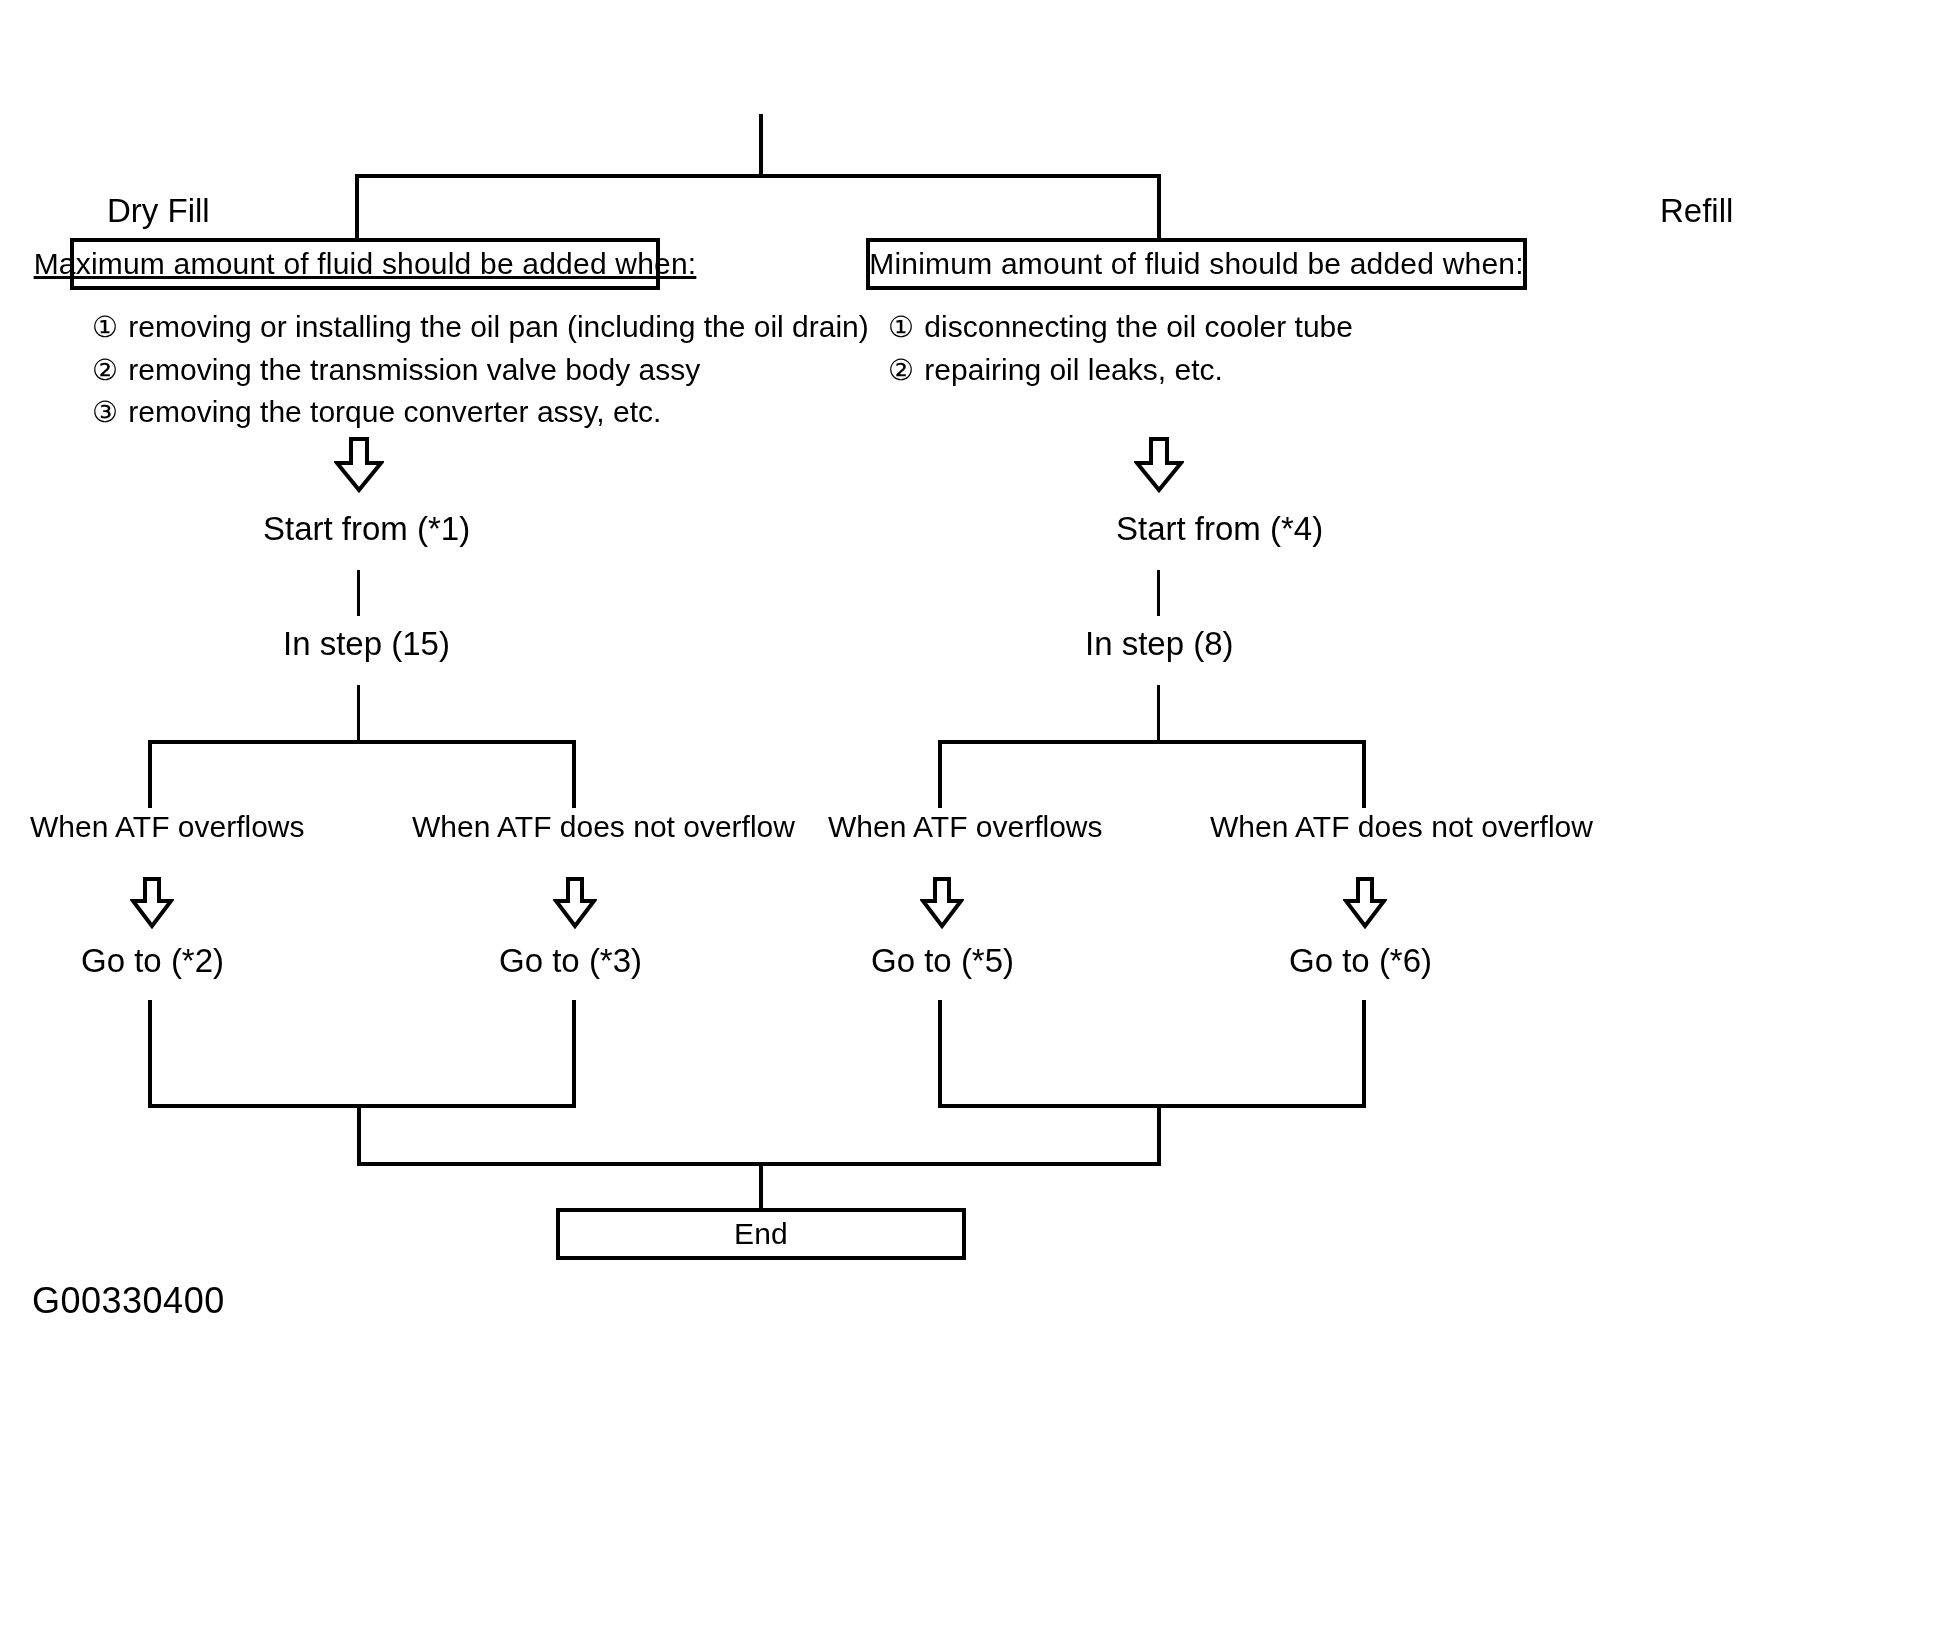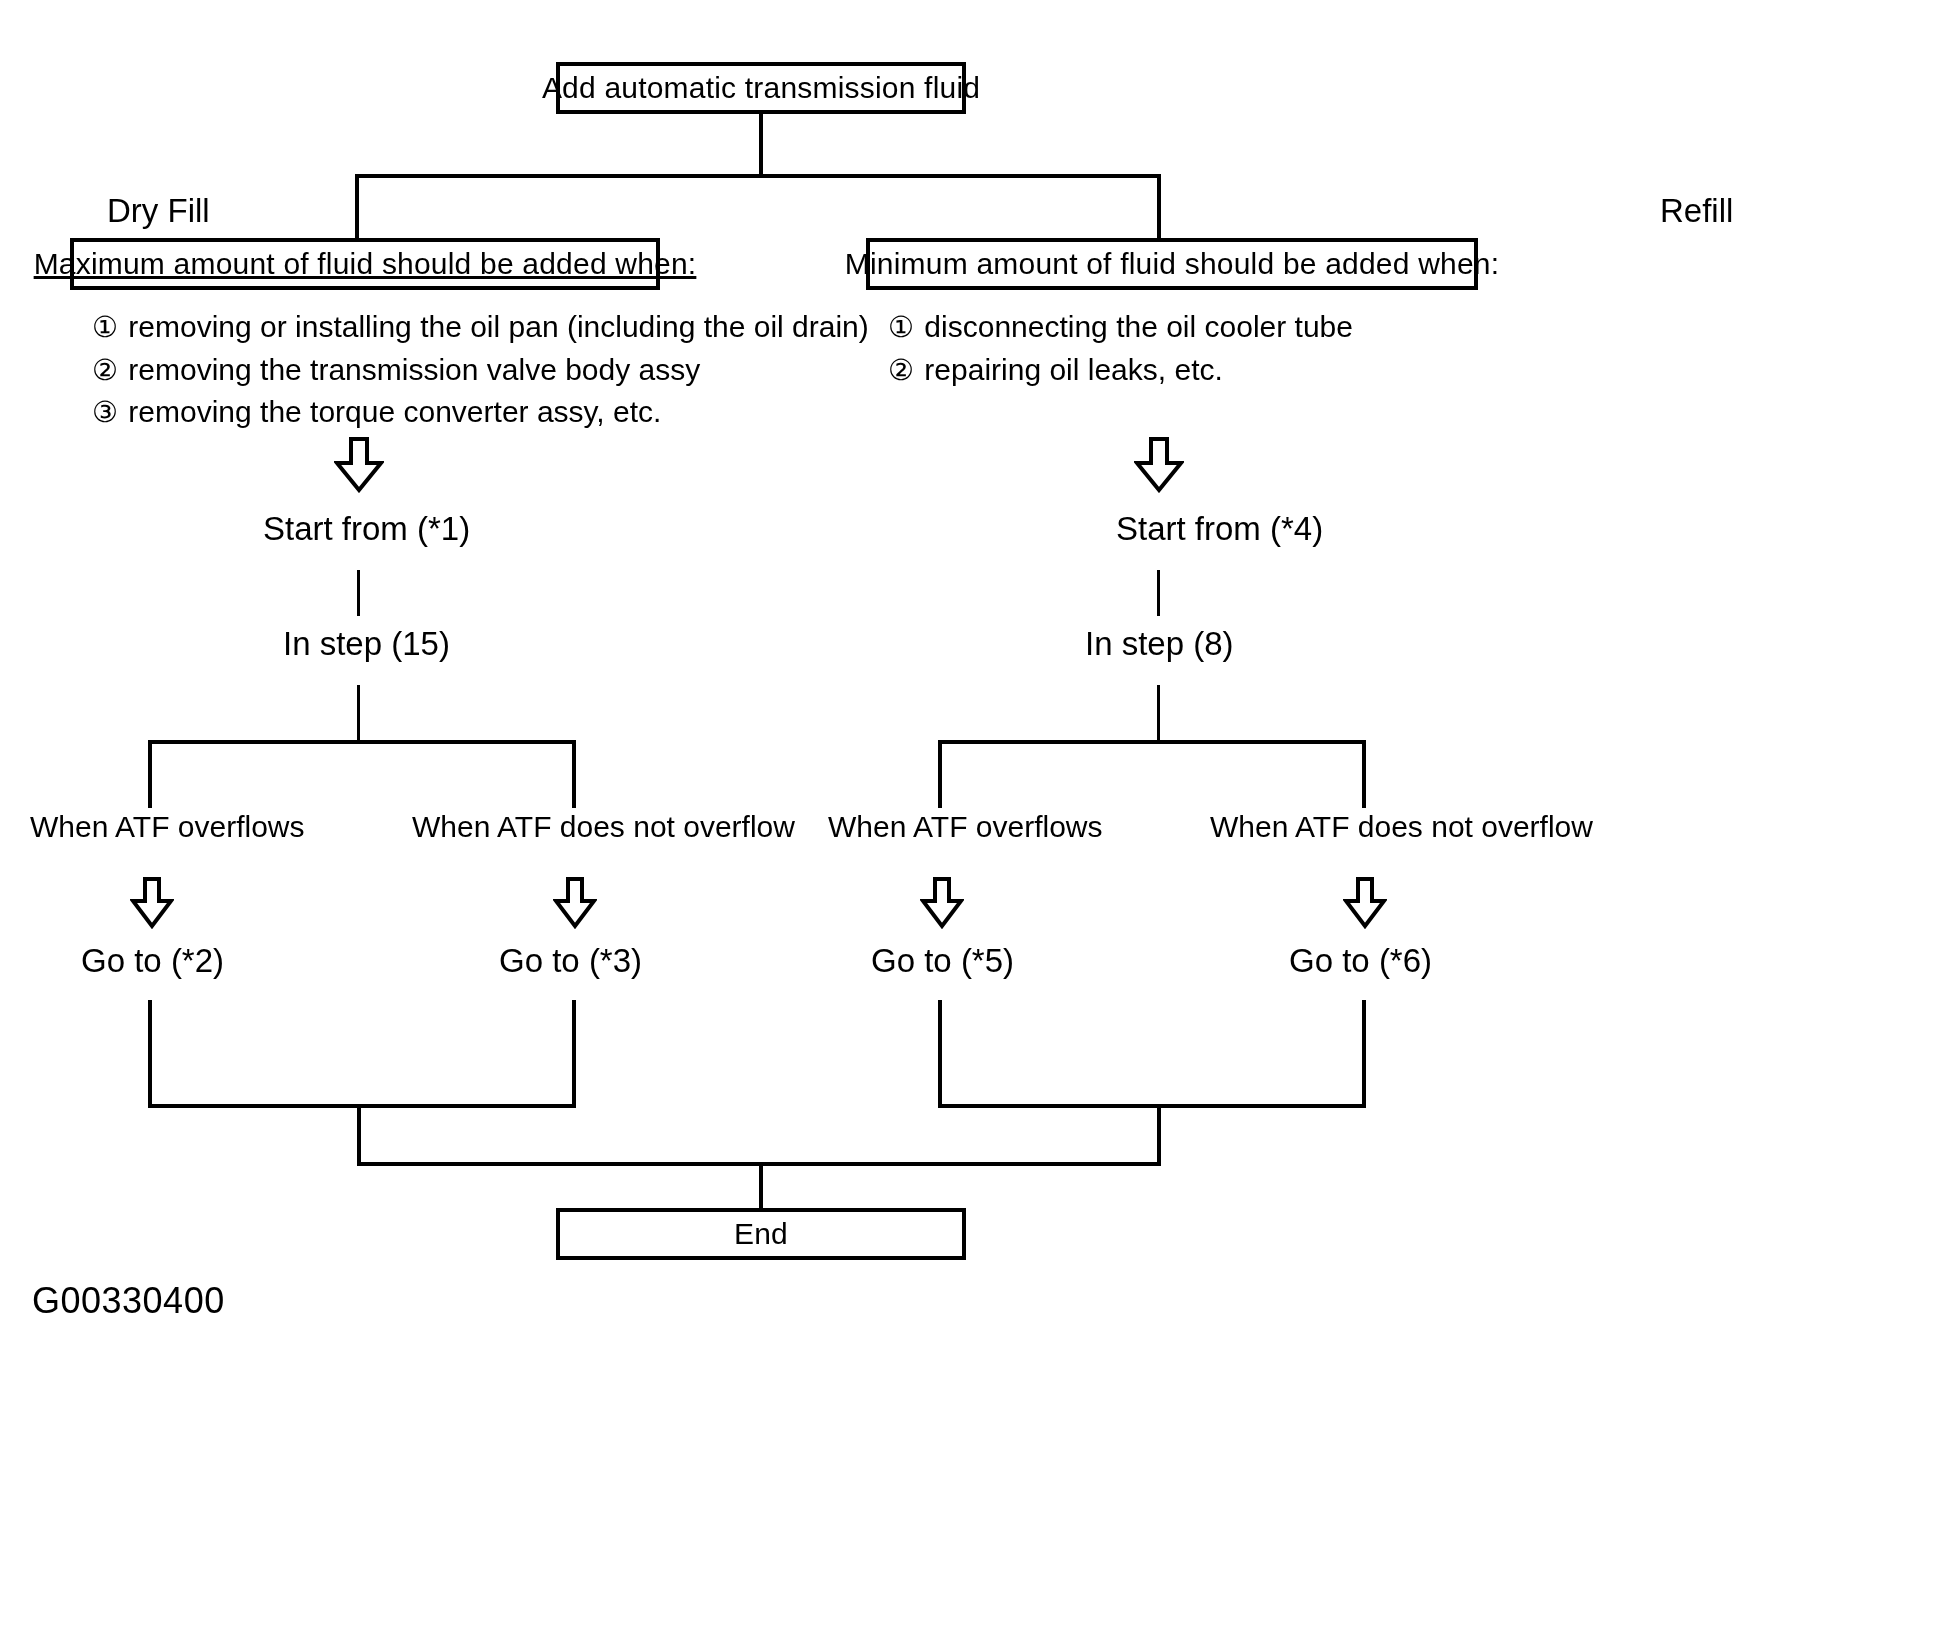--- a/index.html
+++ b/index.html
@@ -79,23 +79,20 @@
     position: absolute;
     font-size: 36px;
     letter-spacing: .5px;
   }
 </style>
 </head>
 <body>
 
 <div id="canvas">
 
-  <div class="box" style="left:556px; top:62px; width:410px; height:52px;">
-    <span>Add automatic transmission fluid</span>
-  </div>
 
   <div class="vline" style="left:759px; top:114px; height:62px;"></div>
 
   <div class="hline" style="left:355px; top:174px; width:806px;"></div>
 
   <div class="vline" style="left:355px; top:174px; height:64px;"></div>
 
   <div class="vline" style="left:1157px; top:174px; height:64px;"></div>
 
   <div class="lbl big" style="left:107px; top:192px;">Dry Fill</div>
@@ -154,21 +151,21 @@
   <div class="lbl big" style="left:81px; top:942px;">Go to (*2)</div>
   <div class="lbl big" style="left:499px; top:942px;">Go to (*3)</div>
 
   <div class="vline" style="left:148px; top:1000px; height:108px;"></div>
   <div class="vline" style="left:572px; top:1000px; height:108px;"></div>
   <div class="hline" style="left:148px; top:1104px; width:428px;"></div>
   <div class="vline" style="left:357px; top:1104px; height:62px;"></div>
 
   <div class="lbl big" style="left:1660px; top:192px;">Refill</div>
 
-  <div class="box" style="left:866px; top:238px; width:612px; height:52px;">
+  <div class="box" style="left:866px; top:238px; width:661px; height:52px;">
     <span>Minimum amount of fluid should be added when:</span>
   </div>
 
   <div class="listblock" style="left:886px; top:306px;">
     <span class="listrow">
       <span class="circnum">①</span>
       <span>disconnecting the oil cooler tube</span>
     </span>
     <span class="listrow">
       <span class="circnum">②</span>

